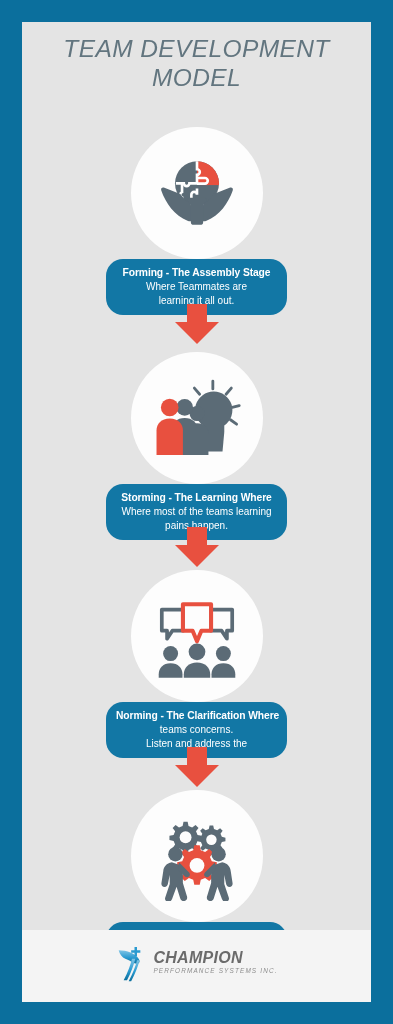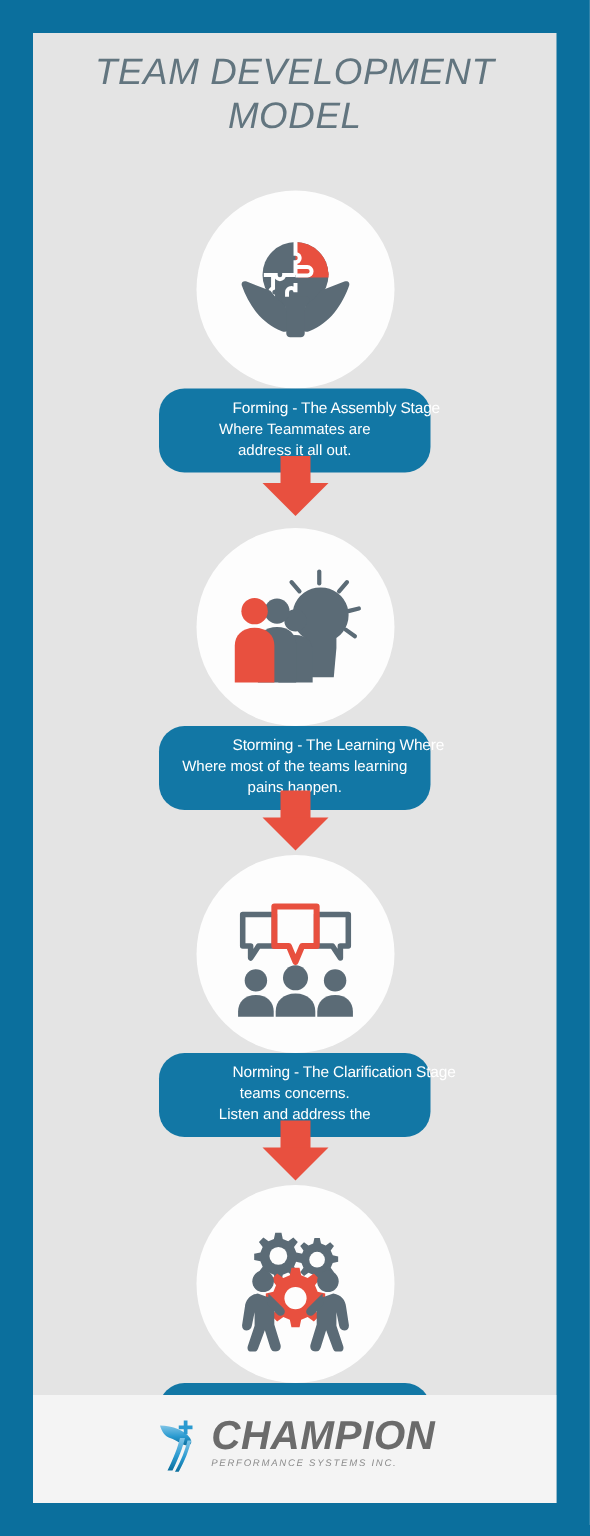--- a/index.html
+++ b/index.html
@@ -91,24 +91,23 @@
     color: #ffffff;
     text-align: center;
     box-sizing: border-box;
     width: 181px;
     padding: 7px 10px 8px 10px;
   }
   .pill-title {
     display: block;
     font-size: 10.3px;
     line-height: 14px;
-    font-weight: normal;
+    font-weight: bold;
     letter-spacing: -0.1px;
     white-space: nowrap;
-    margin-left: 39px;
   }
   .pill-sub {
     display: block;
     font-size: 10px;
     line-height: 13.5px;
     font-weight: normal;
   }
 
   
   .arrow {
@@ -155,21 +154,21 @@
     transform: translateY(-4px);
   }
   .logo-mark { width: 34px; height: 40px; display:block; }
   .logo-text {
     display: flex;
     flex-direction: column;
     justify-content: center;
     line-height: 1;
   }
   .logo-name {
-    font-size: 27px;
+    font-size: 16px;
     font-weight: bold;
     font-style: italic;
     color: #6b6b6b;
     letter-spacing: 0.3px;
   }
   .logo-tag {
     font-size: 6.4px;
     font-style: italic;
     color: #8c8c8c;
     letter-spacing: 1.15px;
@@ -206,21 +205,21 @@
 
             <path d="M13 44 c-2.5 -1 -4.5 0.6 -3.6 3.2 c2.4 7 6.4 14.6 11.2 20.4 c5 6 11.6 11 18.6 13.8 c2.6 1 5 1.2 5 -1.6 l0 -11.6 c0 -3.2 -1.6 -5.6 -4 -7.6 c-3.4 -2.8 -6.8 -6.2 -9.2 -9.6 z" fill="#5b6b76"></path>
             <path d="M87 44 c2.5 -1 4.5 0.6 3.6 3.2 c-2.4 7 -6.4 14.6 -11.2 20.4 c-5 6 -11.6 11 -18.6 13.8 c-2.6 1 -5 1.2 -5 -1.6 l0 -11.6 c0 -3.2 1.6 -5.6 4 -7.6 c3.4 -2.8 6.8 -6.2 9.2 -9.6 z" fill="#5b6b76"></path>
             <path d="M40 60 c-1.8 -2 -1 -4.6 1.6 -4.6 l16.8 0 c2.6 0 3.4 2.6 1.6 4.6 c-2 2.2 -3 4 -3 7.2 l0 16 c0 2 -1.4 3 -3 3 l-8 0 c-1.6 0 -3 -1 -3 -3 l0 -16 c0 -3.2 -1 -5 -3 -7.2 z" fill="#5b6b76"></path>
           </svg>
         </div>
       </div>
       <div class="pill">
         <span class="pill-title">Forming - The Assembly Stage</span>
         <span class="pill-sub">Where Teammates are</span>
-        <span class="pill-sub">address it all out.</span>
+        <span class="pill-sub">learning it all out.</span>
       </div>
     </div>
 
     <div class="stage" style="top:282px;">
       <div class="arrow">
         <div class="shaft"></div>
         <div class="head"></div>
       </div>
     </div>
 
@@ -286,21 +285,21 @@
             <circle cx="20" cy="70" r="8.5" fill="#5b6b76"></circle>
             <path d="M20 81 c-8.5 0 -13.5 5.5 -13.5 12.5 l0 4 l27 0 l0 -4 c0 -7 -5 -12.5 -13.5 -12.5 z" fill="#5b6b76"></path>
             <circle cx="50" cy="68" r="9.5" fill="#5b6b76"></circle>
             <path d="M50 80 c-9.5 0 -15 6 -15 13.5 l0 4 l30 0 l0 -4 c0 -7.5 -5.5 -13.5 -15 -13.5 z" fill="#5b6b76"></path>
             <circle cx="80" cy="70" r="8.5" fill="#5b6b76"></circle>
             <path d="M80 81 c-8.5 0 -13.5 5.5 -13.5 12.5 l0 4 l27 0 l0 -4 c0 -7 -5 -12.5 -13.5 -12.5 z" fill="#5b6b76"></path>
           </svg>
         </div>
       </div>
       <div class="pill">
-        <span class="pill-title">Norming - The Clarification Stage</span>
+        <span class="pill-title">Norming - The Clarification Where</span>
         <span class="pill-sub">teams concerns.</span>
         <span class="pill-sub">Listen and address the</span>
       </div>
     </div>
 
     <div class="stage" style="top:725px;">
       <div class="arrow">
         <div class="shaft"></div>
         <div class="head"></div>
       </div>

